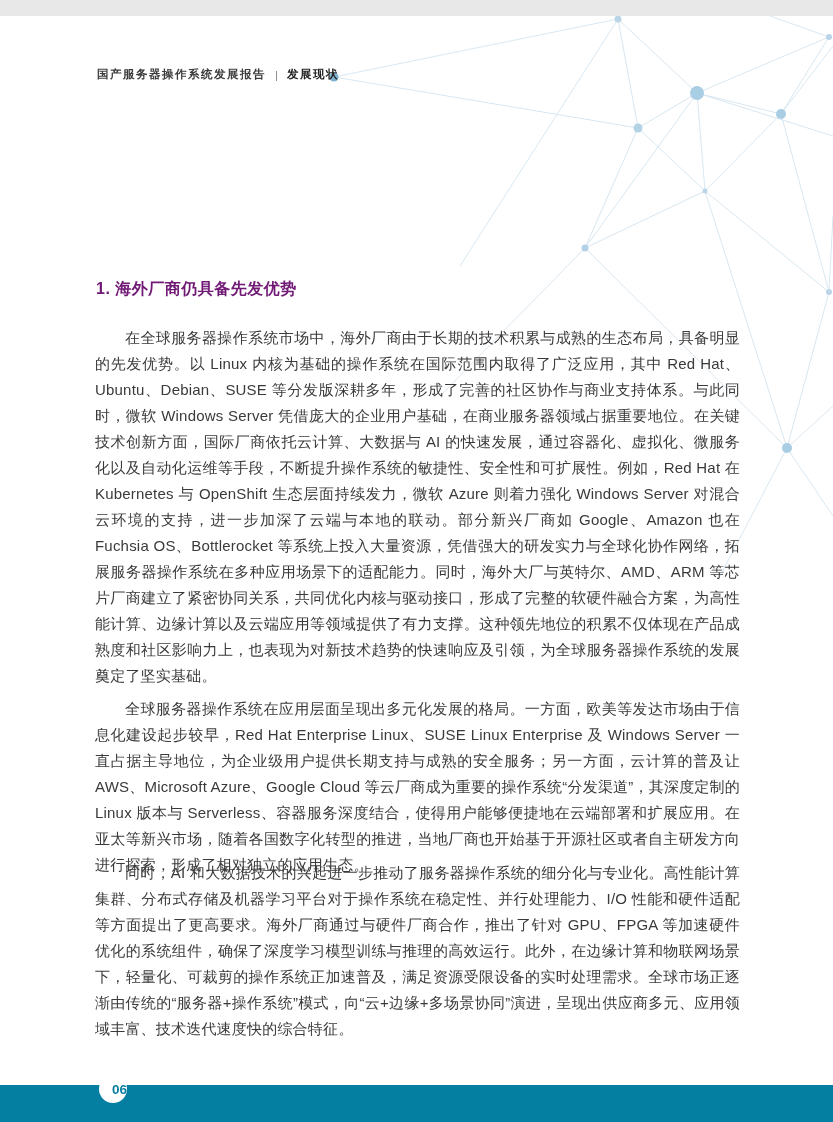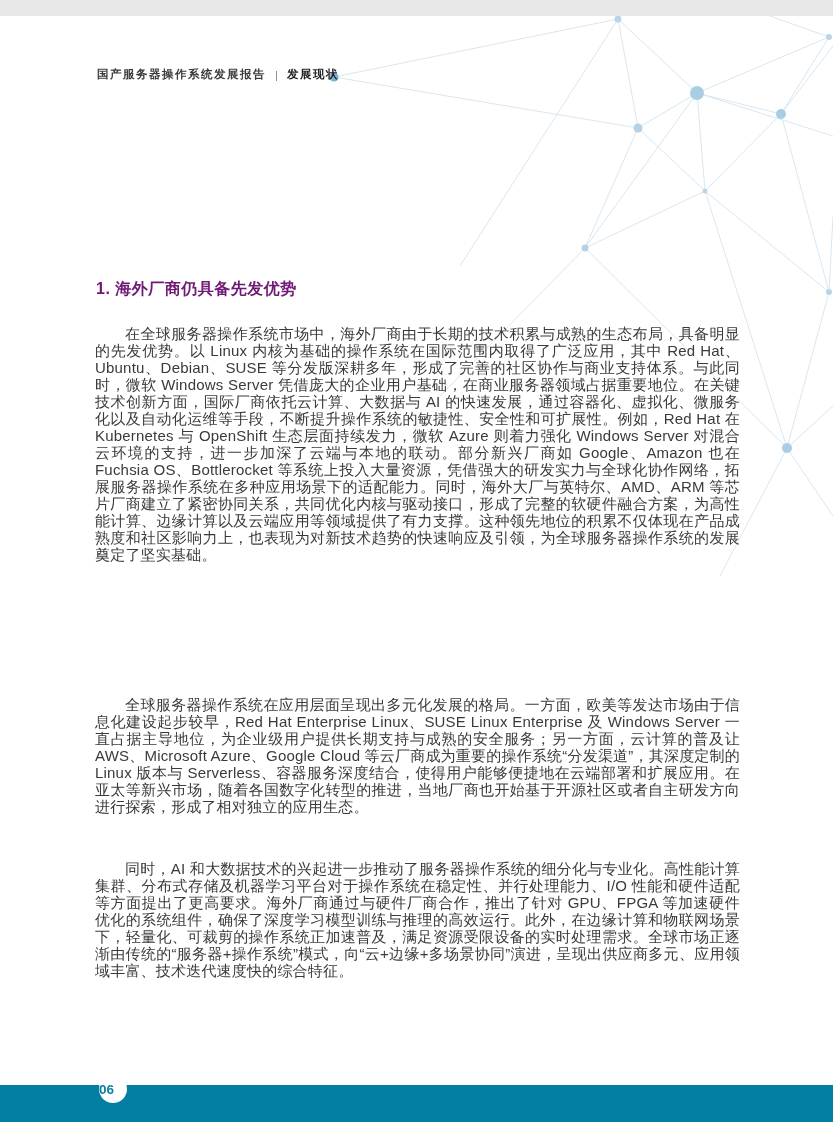--- a/index.html
+++ b/index.html
@@ -46,39 +46,39 @@
     margin:0;
     font-size:16px;line-height:22px;
     font-weight:800;letter-spacing:0.5px;
     color:#701a75;
   }
   .sub-heading.h-1{top:262px;}
   .sub-heading.h-2{top:634px;}
   .body-para{
     position:absolute;left:95px;width:645px;
     margin:0;
-    font-size:15px;line-height:17px;
+    font-size:15px;line-height:26px;
     text-align:justify;
     text-indent:2em;
     color:#3a3a3a;
     letter-spacing:0.2px;
   }
   .p-1{top:309px;}
   .p-2{top:680px;}
   .p-3{top:844px;}
   .footer-bar{
     position:absolute;left:0;bottom:0;
     width:833px;height:53px;
     background:#047fa1;
   }
   .page-number-badge{
     position:absolute;left:99px;top:1059px;
     width:28px;height:28px;border-radius:50%;
     background:#ffffff;
-    display:flex;align-items:center;justify-content:flex-start;
+    display:flex;align-items:center;justify-content:flex-end;
     font-size:13.5px;font-weight:800;color:#0b7fa0;
     box-sizing:border-box;
   }
 </style>
 </head>
 <body>
 
 <div class="page">
 
   <svg class="decoration" viewBox="0 0 533 560" xmlns="http://www.w3.org/2000/svg" aria-hidden="true">

